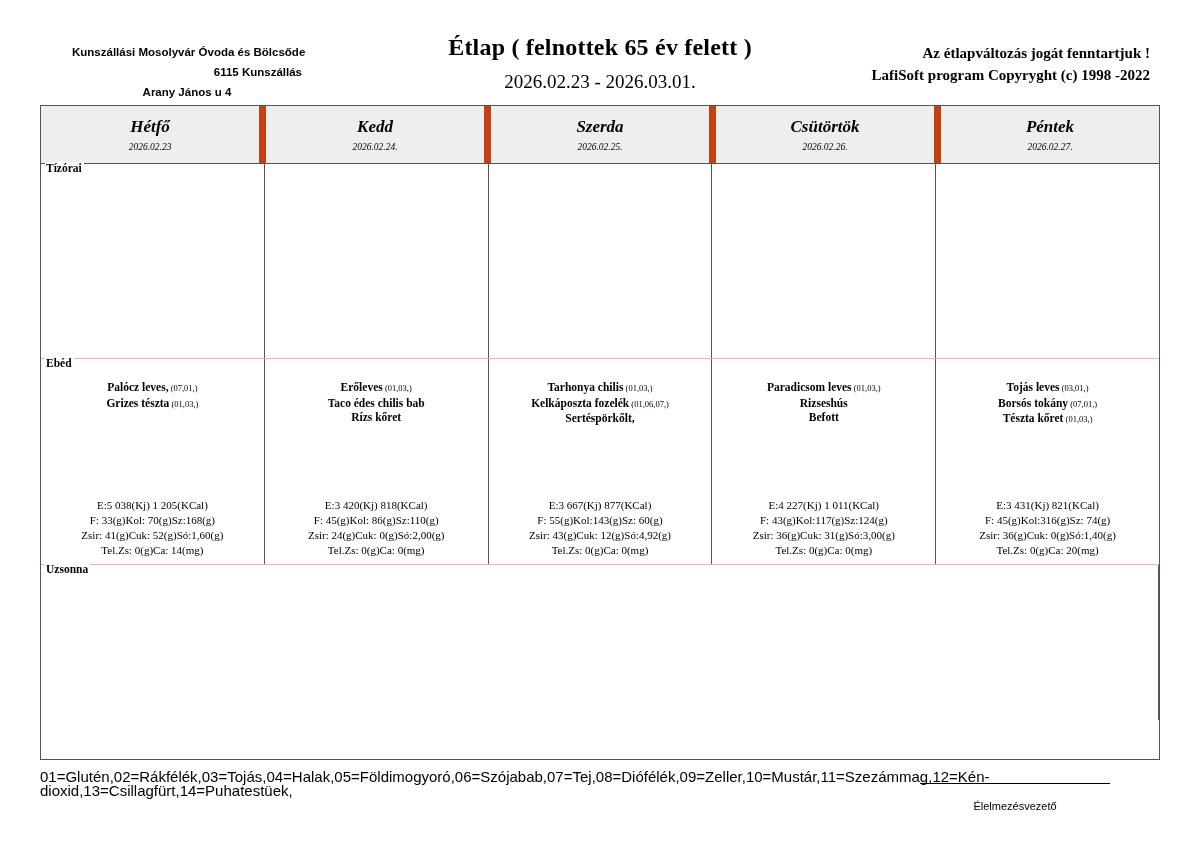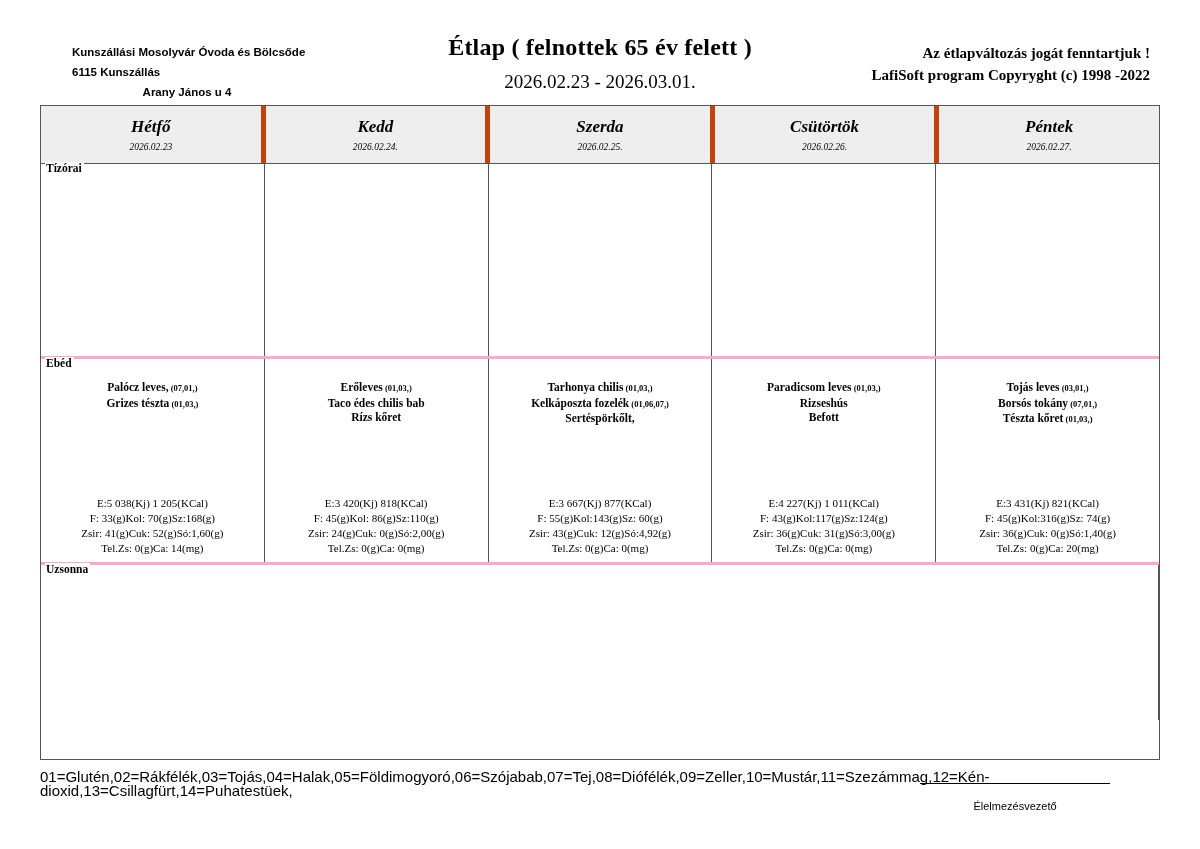--- a/index.html
+++ b/index.html
@@ -33,21 +33,21 @@
     position: absolute;
     left: 72px;
     top: 8px;
     width: 300px;
     font-family: "Liberation Sans", sans-serif;
     font-weight: bold;
     font-size: 11.5px;
     line-height: 20px;
   }
   .org-line1 { text-align: left; }
-  .org-line2 { text-align: left; padding-right: 70px; }
+  .org-line2 { text-align: right; padding-right: 70px; }
   .org-line3 { text-align: center; padding-right: 70px; }
 
   .title-block {
     position: absolute;
     left: 380px;
     top: 0;
     width: 440px;
     text-align: center;
   }
   .doc-title {
@@ -87,21 +87,21 @@
     flex-direction: column;
   }
   .day-header-row {
     display: flex;
     height: 57px;
     background: #eeeeee;
     border-bottom: 1px solid #555;
   }
   .day-header {
     flex: 1 1 0;
-    border-right: 5px solid #c2410c;
+    border-right: 7px solid #c2410c;
     box-sizing: border-box;
     display: flex;
     flex-direction: column;
     align-items: center;
     justify-content: center;
     background: #eeeeee;
   }
   .day-header:last-child { border-right: none; }
   .day-name {
     font-family: "Liberation Serif", serif;
@@ -111,21 +111,21 @@
   }
   .day-date {
     font-family: "Liberation Serif", serif;
     font-style: italic;
     font-size: 9.5px;
     margin-top: 5px;
   }
 
   .meal-row {
     display: flex;
-    border-bottom: 3px solid #f9a8d4;
+    border-bottom: 1px solid #f9a8d4;
     position: relative;
     box-sizing: border-box;
   }
   .meal-row:last-child { border-bottom: none; flex-direction: column; }
   .row-tizorai { height: 196px; }
   .row-ebed { height: 206px; }
   .row-uzsonna { height: 195px; }
 
   .meal-label {
     position: absolute;
@@ -150,21 +150,21 @@
 
   .dish-list {
     text-align: center;
     font-family: "Liberation Serif", serif;
     font-weight: bold;
     font-size: 11.5px;
     line-height: 14.5px;
     margin-top: 7px;
   }
   .dish-list .alg {
-    font-weight: bold;
+    font-weight: normal;
     font-size: 8.5px;
   }
   .nutri {
     position: absolute;
     left: 0;
     right: 0;
     bottom: 6px;
     text-align: center;
     font-family: "Liberation Serif", serif;
     font-size: 11px;

